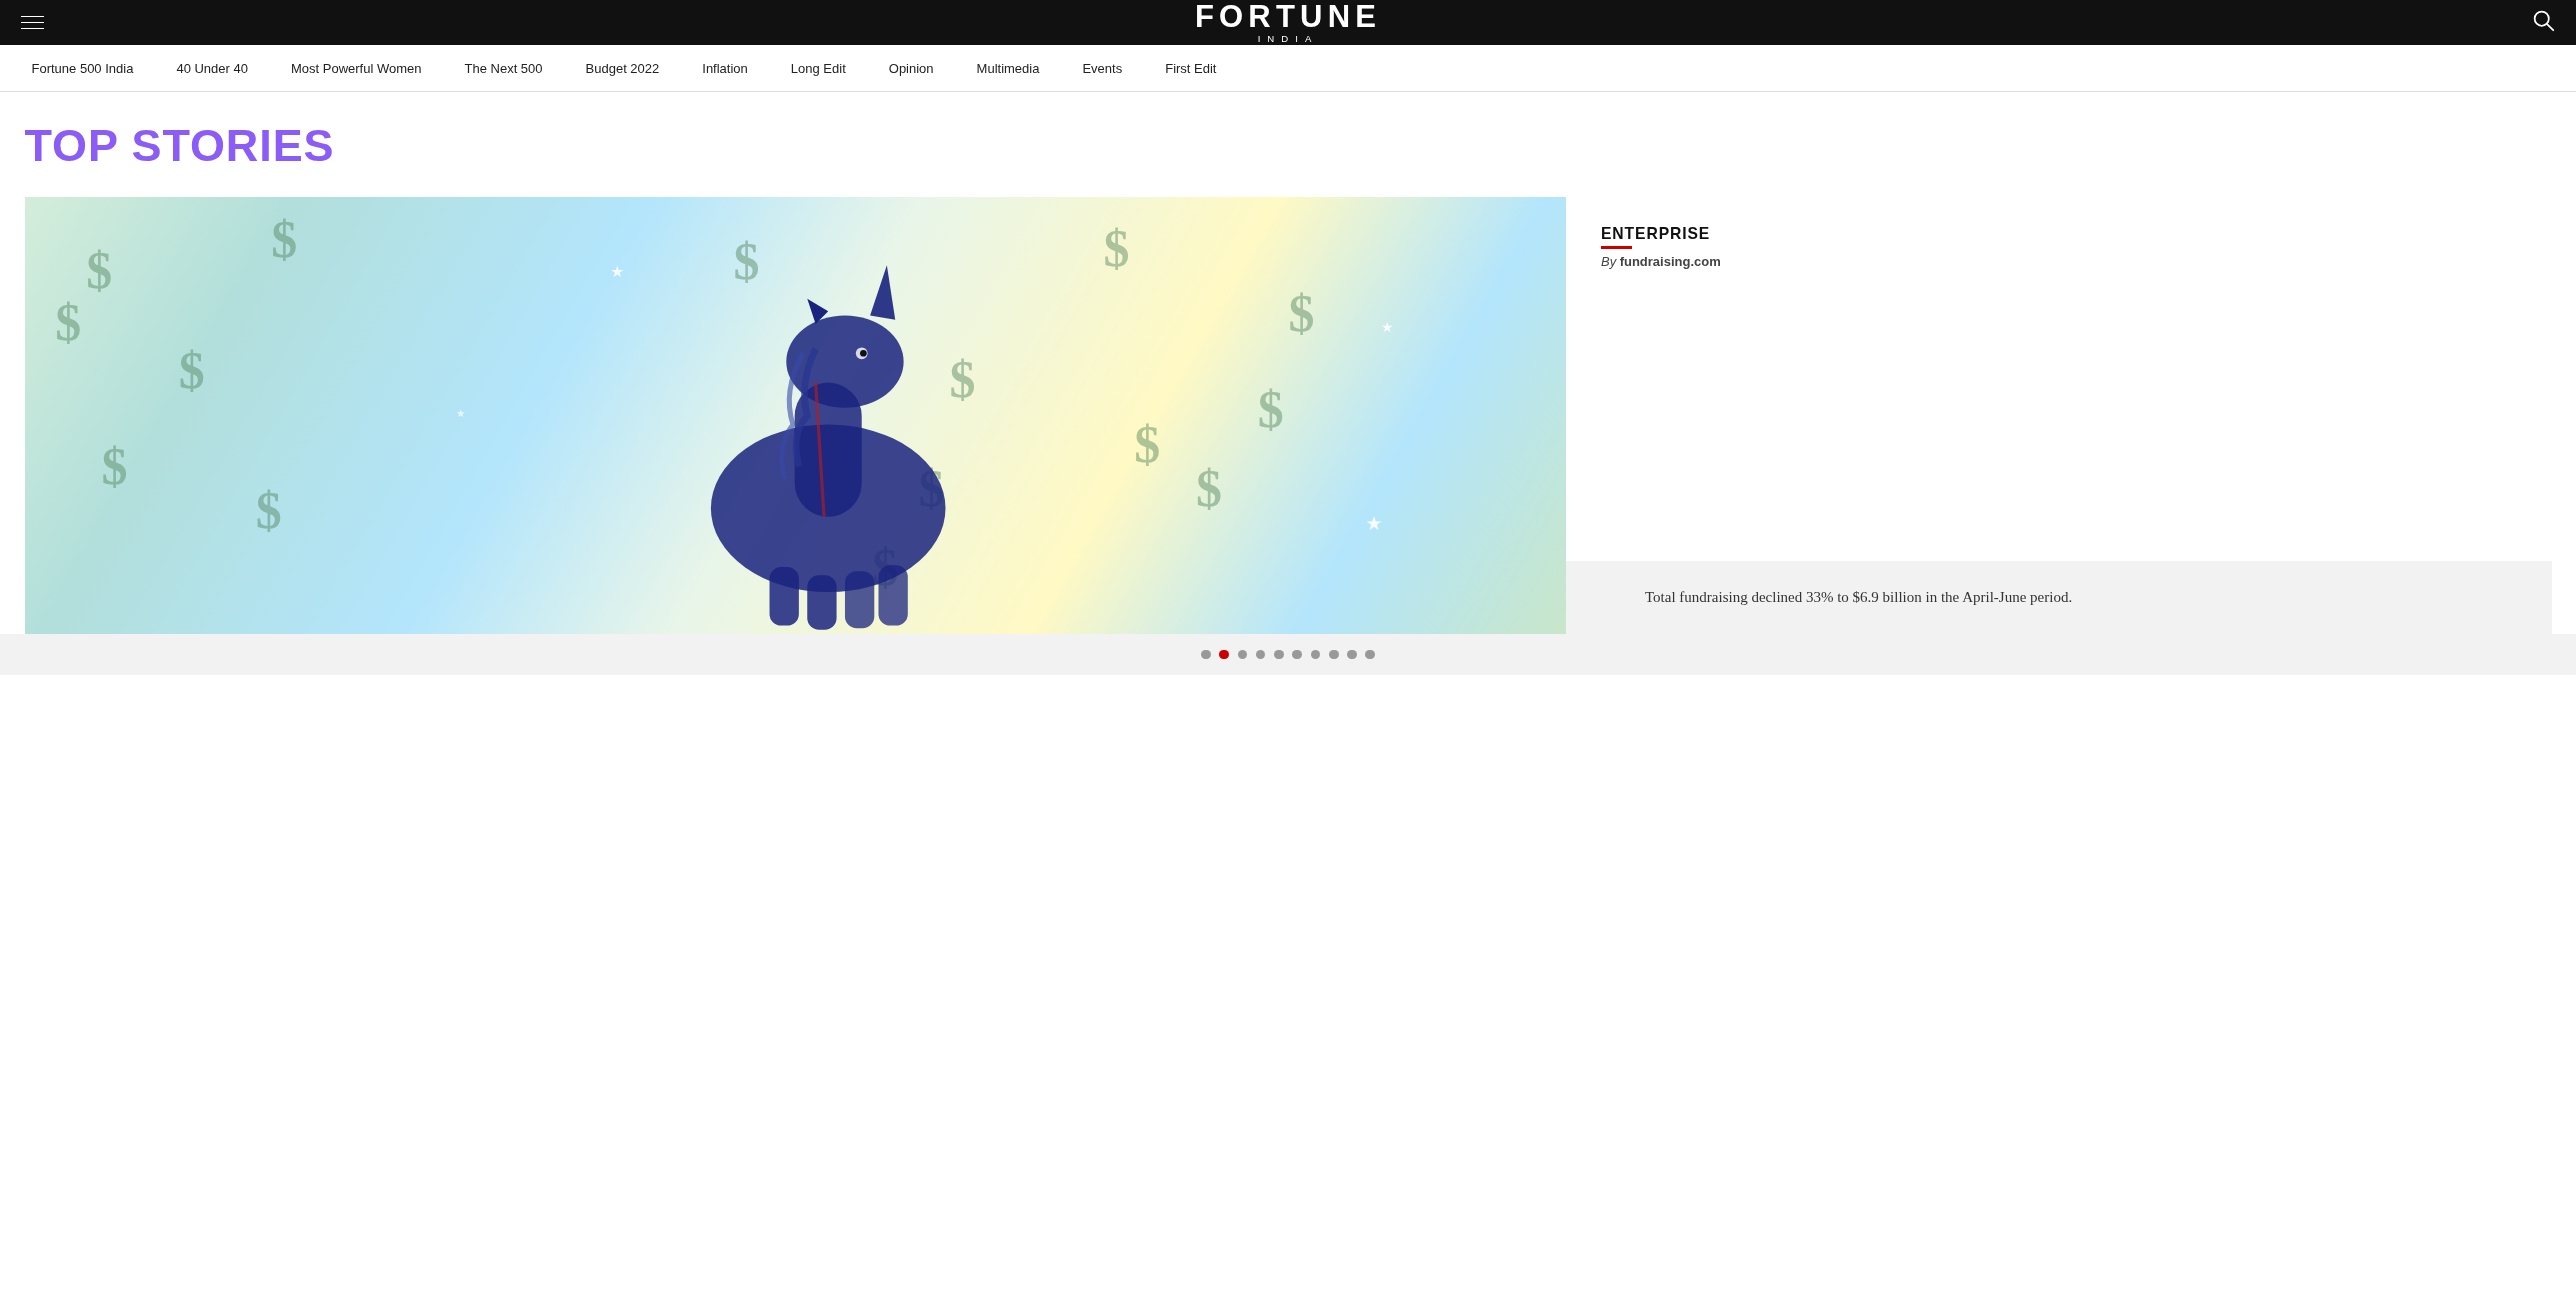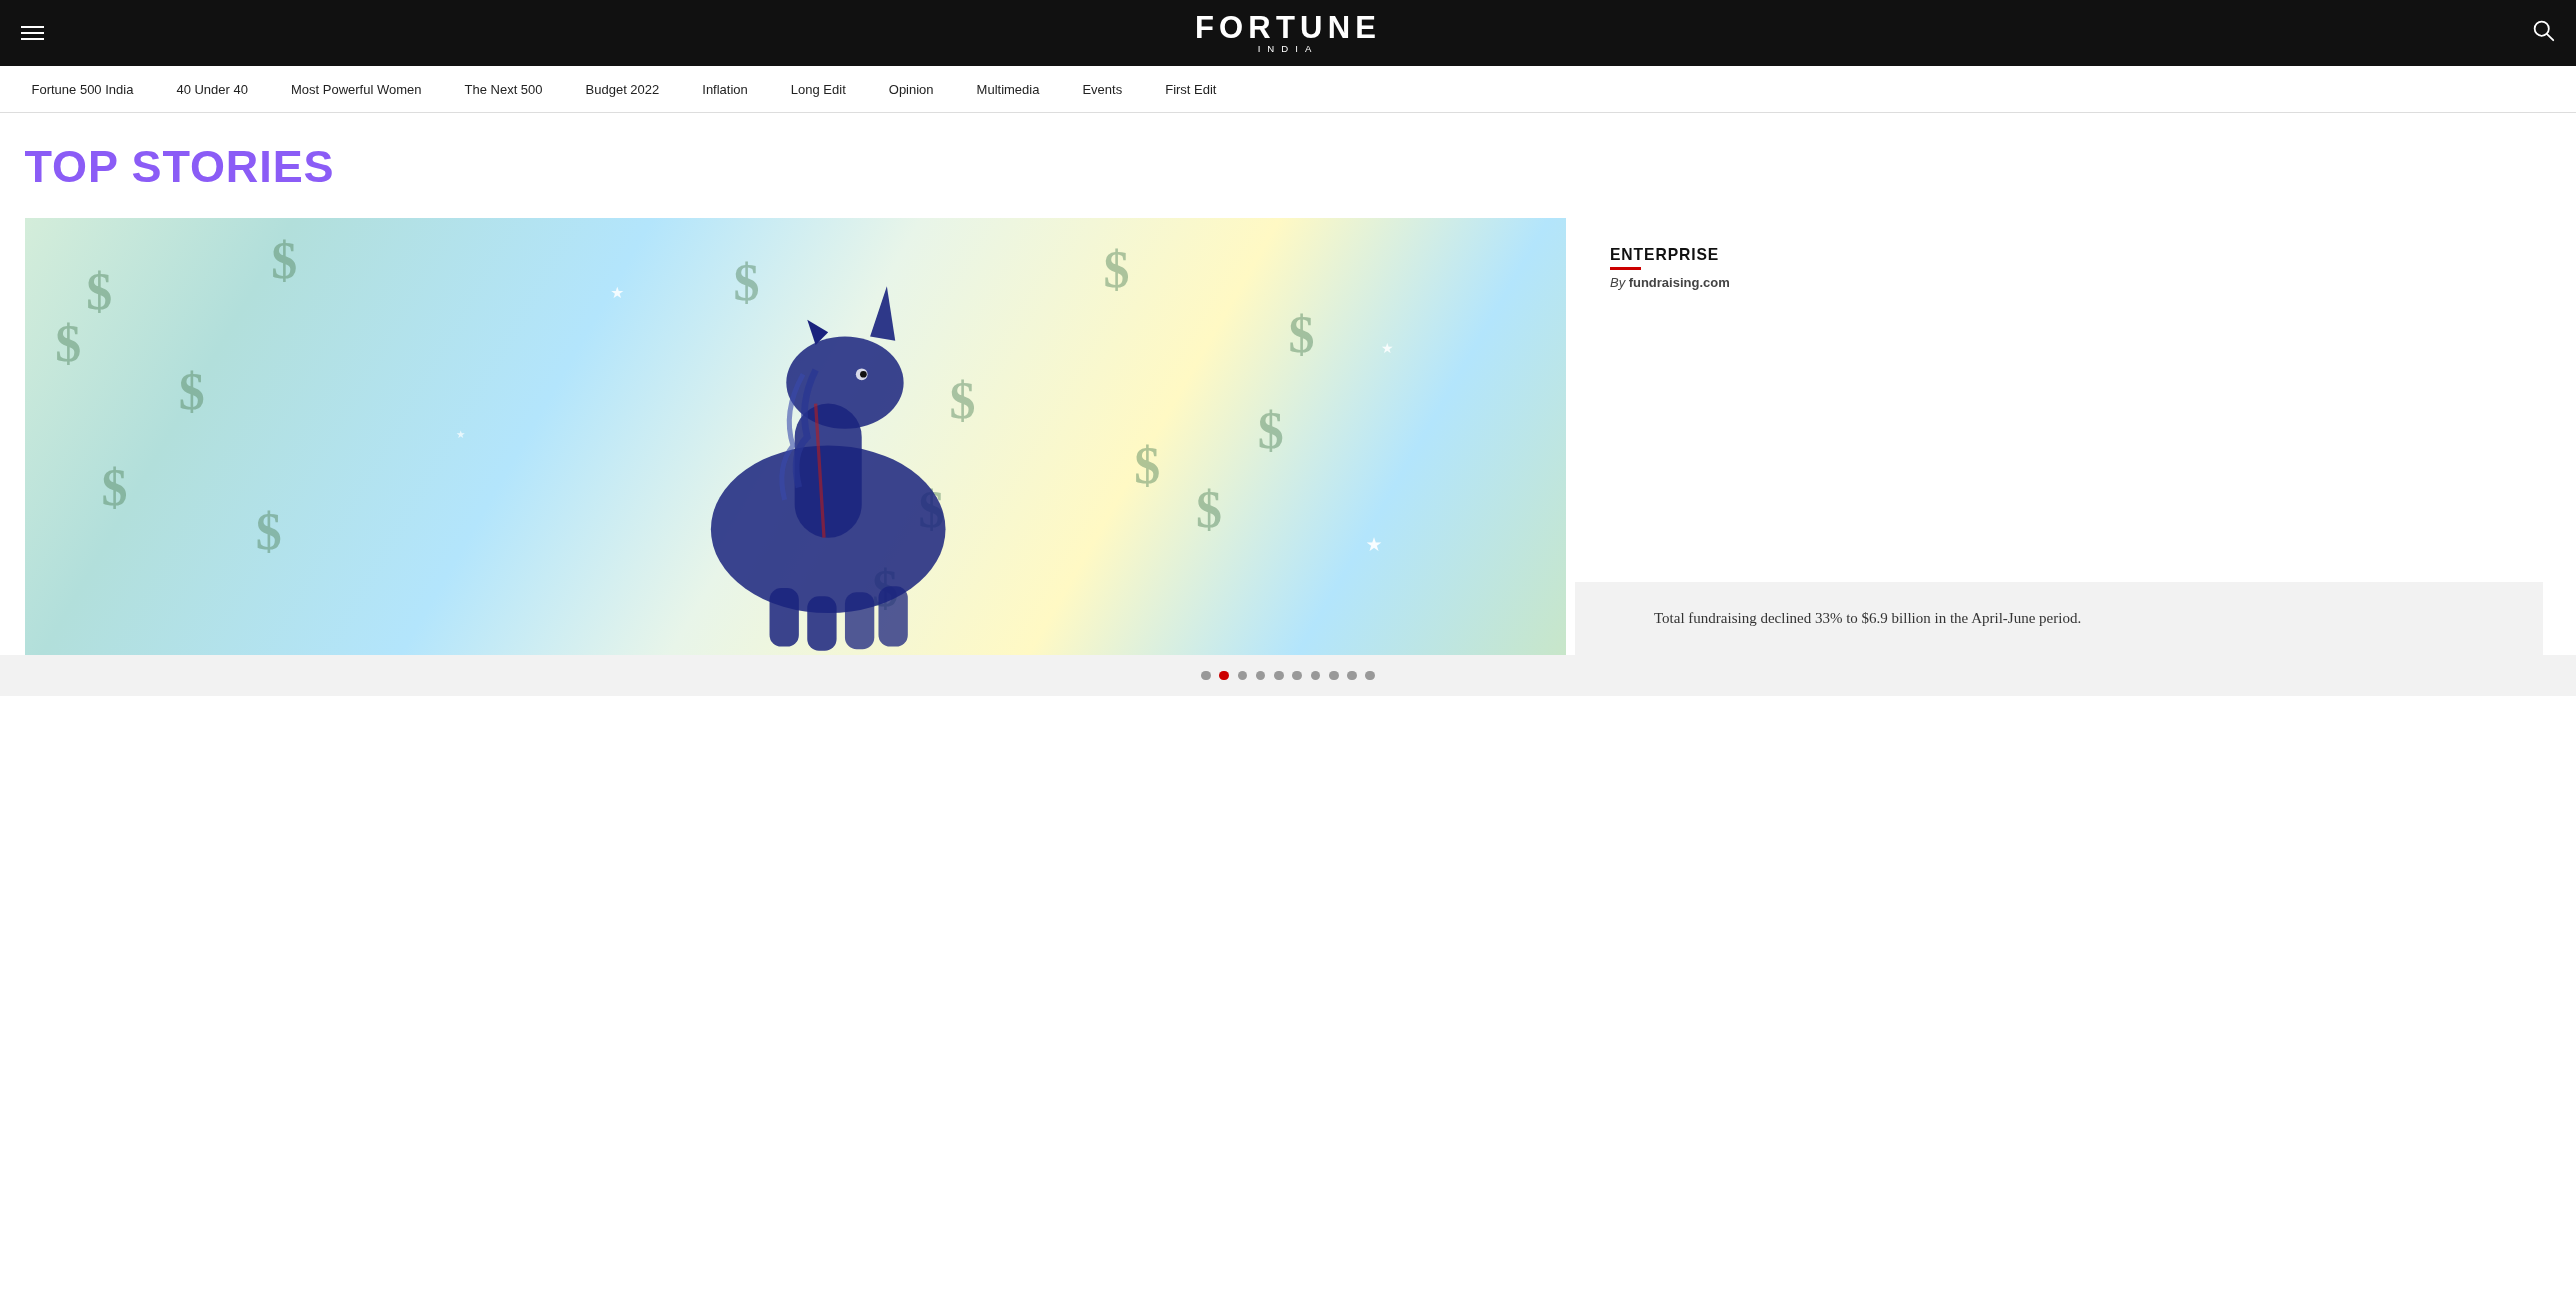--- a/index.html
+++ b/index.html
@@ -5,21 +5,21 @@
     * { margin: 0; padding: 0; box-sizing: border-box; }
     body { font-family: Georgia, 'Times New Roman', serif; background: #fff; }
 
     
     .top-nav {
       background: #111;
       display: flex;
       align-items: center;
       justify-content: space-between;
       padding: 0 21px;
-      height: 66px;
+      height: 45px;
     }
     .hamburger {
       display: flex;
       flex-direction: column;
       gap: 4.4px;
       cursor: pointer;
     }
     .hamburger span {
       display: block;
       width: 23px;
@@ -126,21 +126,21 @@
       position: absolute;
       bottom: 0;
       left: 50%;
       transform: translateX(-40%);
       width: 332px;
       height: 419px;
     }
 
     .story-info {
       flex: 1;
-      padding: 28px 44px;
+      padding: 28px 35px;
       display: flex;
       flex-direction: column;
     }
     .story-category {
       font-family: Arial, sans-serif;
       font-weight: 700;
       font-size: 15.7px;
       color: #111;
       text-transform: uppercase;
       letter-spacing: 0.9px;

